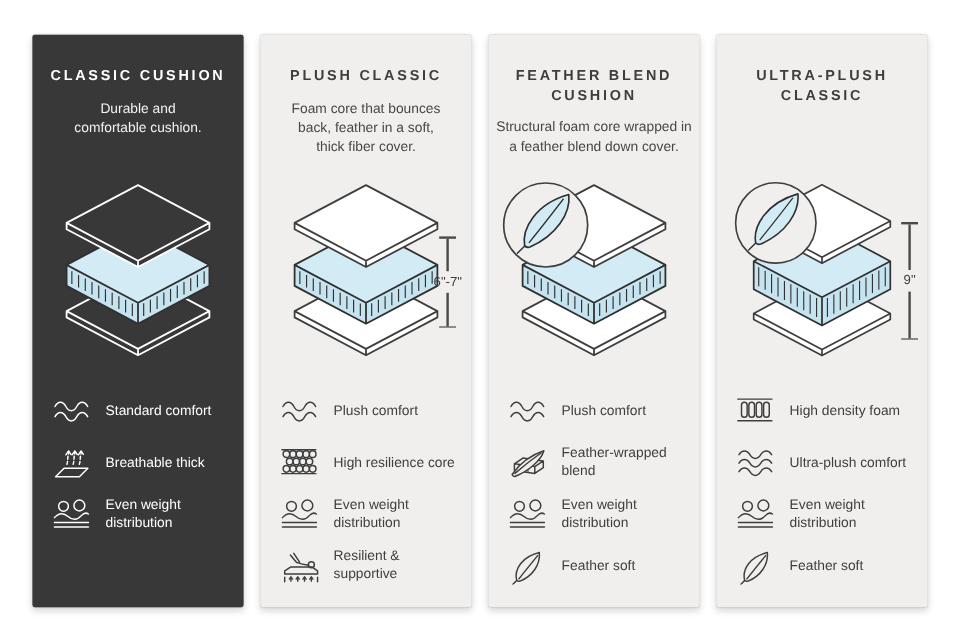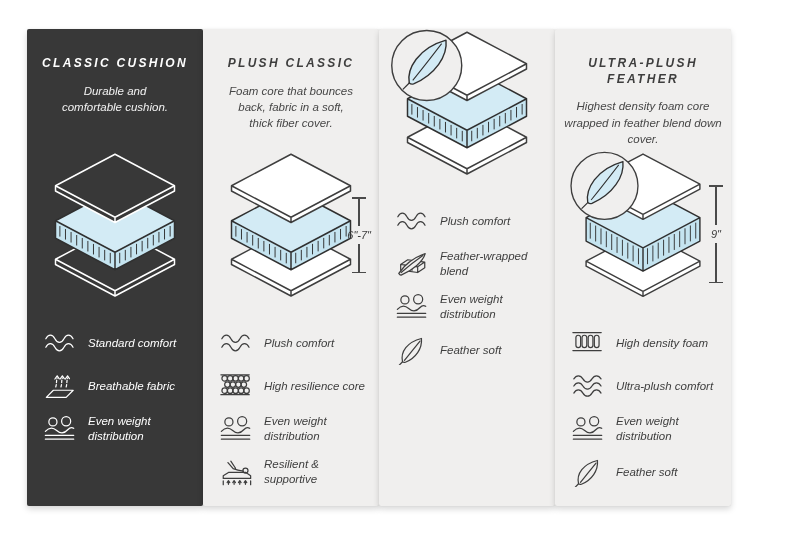--- a/index.html
+++ b/index.html
@@ -3,21 +3,21 @@
 <meta charset="utf-8">
 <style>
   html,body{margin:0;padding:0;}
   body{
     width:800px;height:534px;background:#ffffff;overflow:hidden;
     font-family:"Liberation Sans","DejaVu Sans",sans-serif;
     -webkit-font-smoothing:antialiased;
   }
   .board{
     width:800px;height:534px;box-sizing:border-box;
-    padding:29px 18px 0 27px;display:flex;font-style:italic;
+    padding:29px 18px 0 27px;display:flex;gap:14px;
   }
   .column{
     flex:0 0 176px;width:176px;height:477px;box-sizing:border-box;
     border-radius:2px;
     box-shadow:0 3px 6px rgba(0,0,0,.16), 0 0 1px rgba(0,0,0,.12);
     display:flex;flex-direction:column;
   }
   .col-light{
     background:#f0efee;color:#3e3e3e;
     --panel-bg:#f0efee;--cover-fill:#ffffff;
@@ -181,35 +181,35 @@
       <div class="feature">
         <svg class="ficon" viewBox="0 0 36 30">
             <use href="#i-wave2"></use>
           </svg>
         <span class="flabel">Standard comfort</span>
       </div>
       <div class="feature">
         <svg class="ficon" viewBox="0 0 36 30">
             <use href="#i-breathable"></use>
           </svg>
-        <span class="flabel">Breathable fabric</span>
+        <span class="flabel">Breathable thick</span>
       </div>
       <div class="feature">
         <svg class="ficon" viewBox="0 0 36 30">
             <use href="#i-even"></use>
           </svg>
         <span class="flabel">Even weight distribution</span>
       </div>
     </div>
   </section>
 
   <section class="column col-light c2">
     <div class="col-head">
       <h2 class="col-title">PLUSH CLASSIC</h2>
-      <p class="col-desc">Foam core that bounces back, fabric in a soft, thick fiber cover.</p>
+      <p class="col-desc">Foam core that bounces back, feather in a soft, thick fiber cover.</p>
     </div>
     <div class="illus">
       <svg class="cushion" viewBox="0 0 160 176">
         <use href="#cover" transform="translate(0,84)"></use>
         <use href="#foam" transform="translate(0,44)"></use>
         <use href="#cover"></use>
       </svg>
       <div class="measure">
         <span class="m-cap"></span>
           <span class="m-line"></span>
@@ -240,20 +240,24 @@
       <div class="feature">
         <svg class="ficon" viewBox="0 0 36 30">
             <use href="#i-resilient"></use>
           </svg>
         <span class="flabel">Resilient &amp; supportive</span>
       </div>
     </div>
   </section>
 
   <section class="column col-light c3">
+    <div class="col-head">
+      <h2 class="col-title">FEATHER BLEND CUSHION</h2>
+      <p class="col-desc">Structural foam core wrapped in a feather blend down cover.</p>
+    </div>
     <div class="illus">
       <svg class="cushion" viewBox="0 0 160 176">
         <use href="#cover" transform="translate(0,84)"></use>
         <use href="#foam" transform="translate(0,44)"></use>
         <use href="#cover"></use>
         <use href="#badge"></use>
       </svg>
     </div>
     <div class="features">
       <div class="feature">
@@ -278,22 +282,21 @@
         <svg class="ficon" viewBox="0 0 36 30">
             <use href="#i-feather"></use>
           </svg>
         <span class="flabel">Feather soft</span>
       </div>
     </div>
   </section>
 
   <section class="column col-light c4">
     <div class="col-head">
-      <h2 class="col-title">ULTRA-PLUSH FEATHER</h2>
-      <p class="col-desc">Highest density foam core wrapped in feather blend down cover.</p>
+      <h2 class="col-title">ULTRA-PLUSH CLASSIC</h2>
     </div>
     <div class="illus">
       <svg class="cushion" viewBox="0 0 160 184">
         <use href="#cover" transform="translate(0,92)"></use>
         <use href="#foam-tall" transform="translate(0,44)"></use>
         <use href="#cover"></use>
         <use href="#badge"></use>
       </svg>
       <div class="measure">
         <span class="m-cap"></span>

